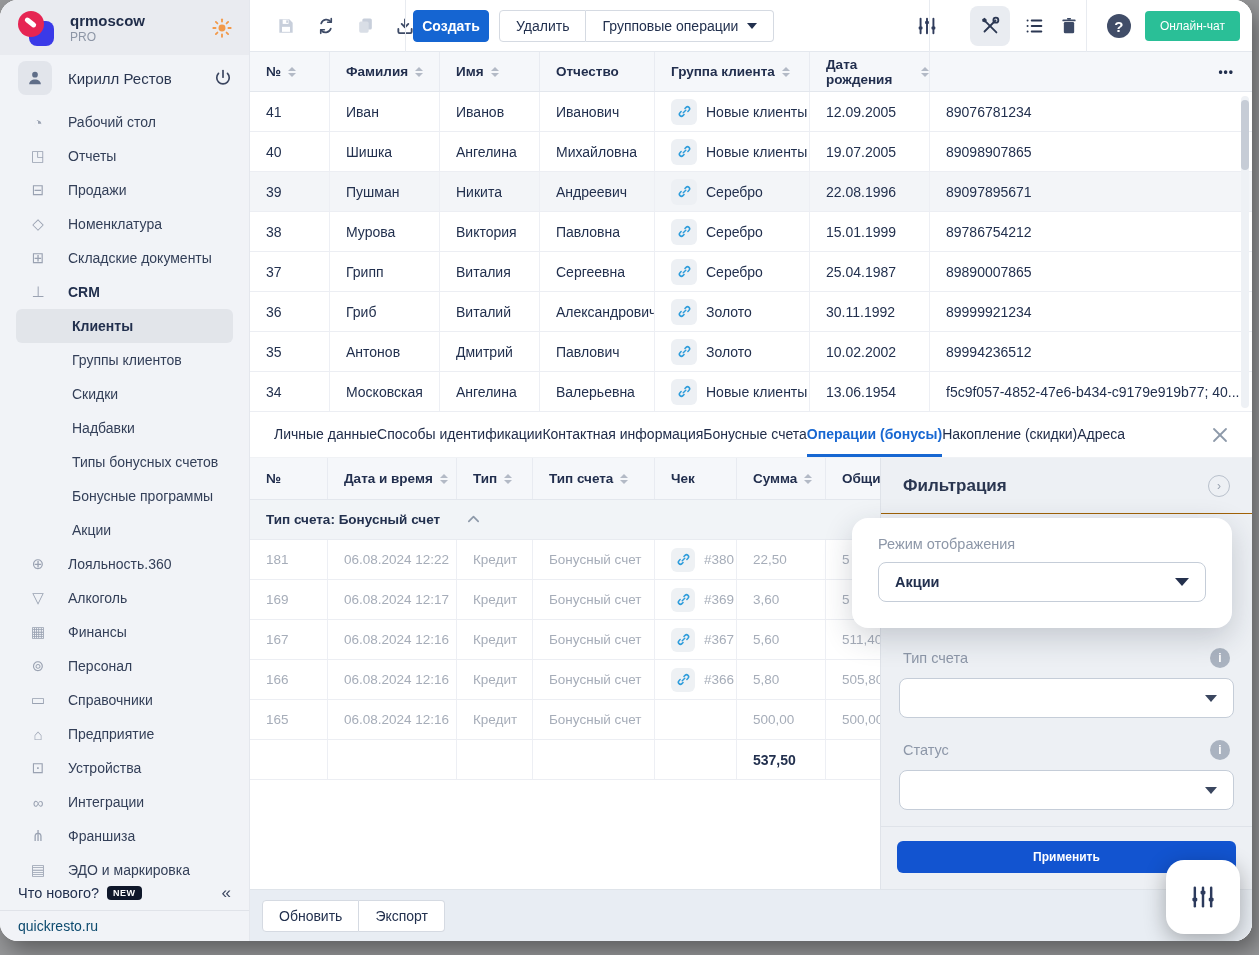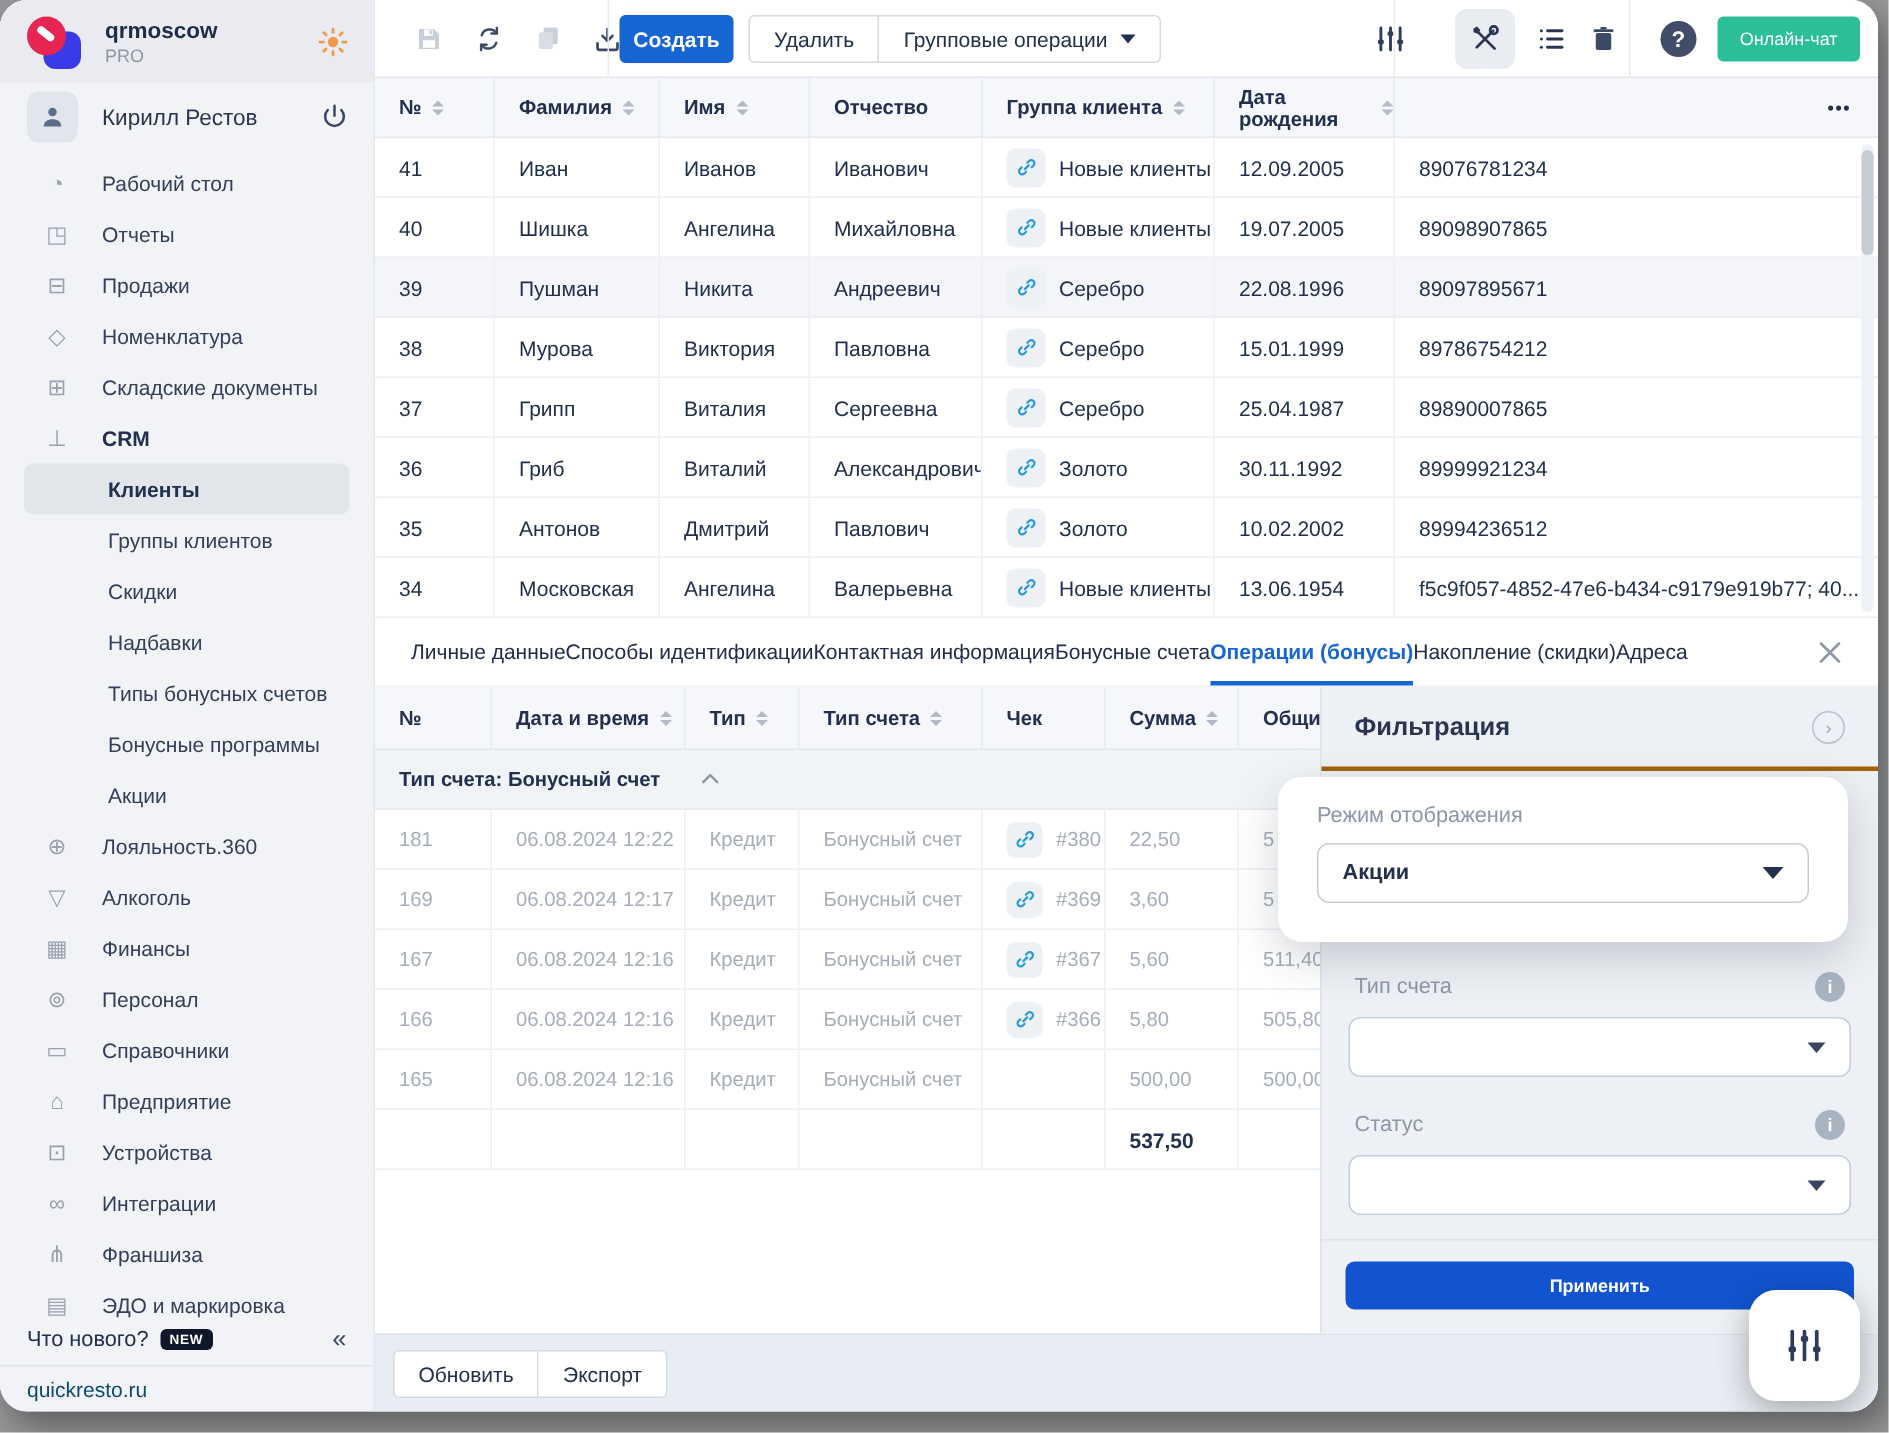--- a/index.html
+++ b/index.html
@@ -102,21 +102,21 @@
   .filler { flex:1; background:#fff; }
 
   
   .footer-bar { height:52px; min-height:52px; background:#e8edf3; border-top:1px solid #dfe4ea; display:flex; align-items:center; padding-left:12px; }
   .footer-group { display:flex; }
   .footer-group .btn:first-child { border-radius:4px 0 0 4px; }
   .footer-group .btn:last-child { border-radius:0 4px 4px 0; border-left:none; }
 
   
   .filter-panel { position:absolute; left:630px; top:458px; right:0; bottom:52px; background:#edf0f4; border-left:1px solid #dfe3e9; z-index:5; }
-  .fp-head { height:56px; display:flex; align-items:center; padding:0 22px; border-bottom:3px solid #a16207; }
+  .fp-head { height:56px; display:flex; align-items:center; padding:0 22px; border-bottom:1px solid #a16207; }
   .fp-title { font-size:17px; font-weight:bold; color:#2a3650; }
   .fp-circle { margin-left:auto; width:22px; height:22px; border:1.6px solid #b9c1cc; border-radius:50%; display:flex; align-items:center; justify-content:center; color:#9aa3b1; font-size:12px; cursor:pointer; }
   .fp-label-row { display:flex; align-items:center; padding:0 22px; margin-top:22px; }
   .fp-label { font-size:14.5px; color:#8d97a8; }
   .info-circle { margin-left:auto; width:20px; height:20px; border-radius:50%; background:#aab3c0; color:#fff; font-size:12px; font-weight:bold; font-style:normal; display:flex; align-items:center; justify-content:center; }
   .fp-select { margin:10px 18px 0 18px; height:40px; background:#fff; border:1px solid #c5cdd8; border-radius:8px; display:flex; align-items:center; padding:0 16px; cursor:pointer; }
   .fp-select .sel-caret { margin-left:auto; width:0; height:0; border-left:6px solid transparent; border-right:6px solid transparent; border-top:7px solid #3a465f; }
   .fp-apply-wrap { position:absolute; left:0; right:0; bottom:0; border-top:1px solid #dfe3e9; padding:14px 16px 16px 16px; }
   .btn-apply { width:100%; height:32px; background:#1254d0; border:none; border-radius:6px; color:#fff; font-size:12px; font-weight:bold; cursor:pointer; font-family:inherit; }
 

